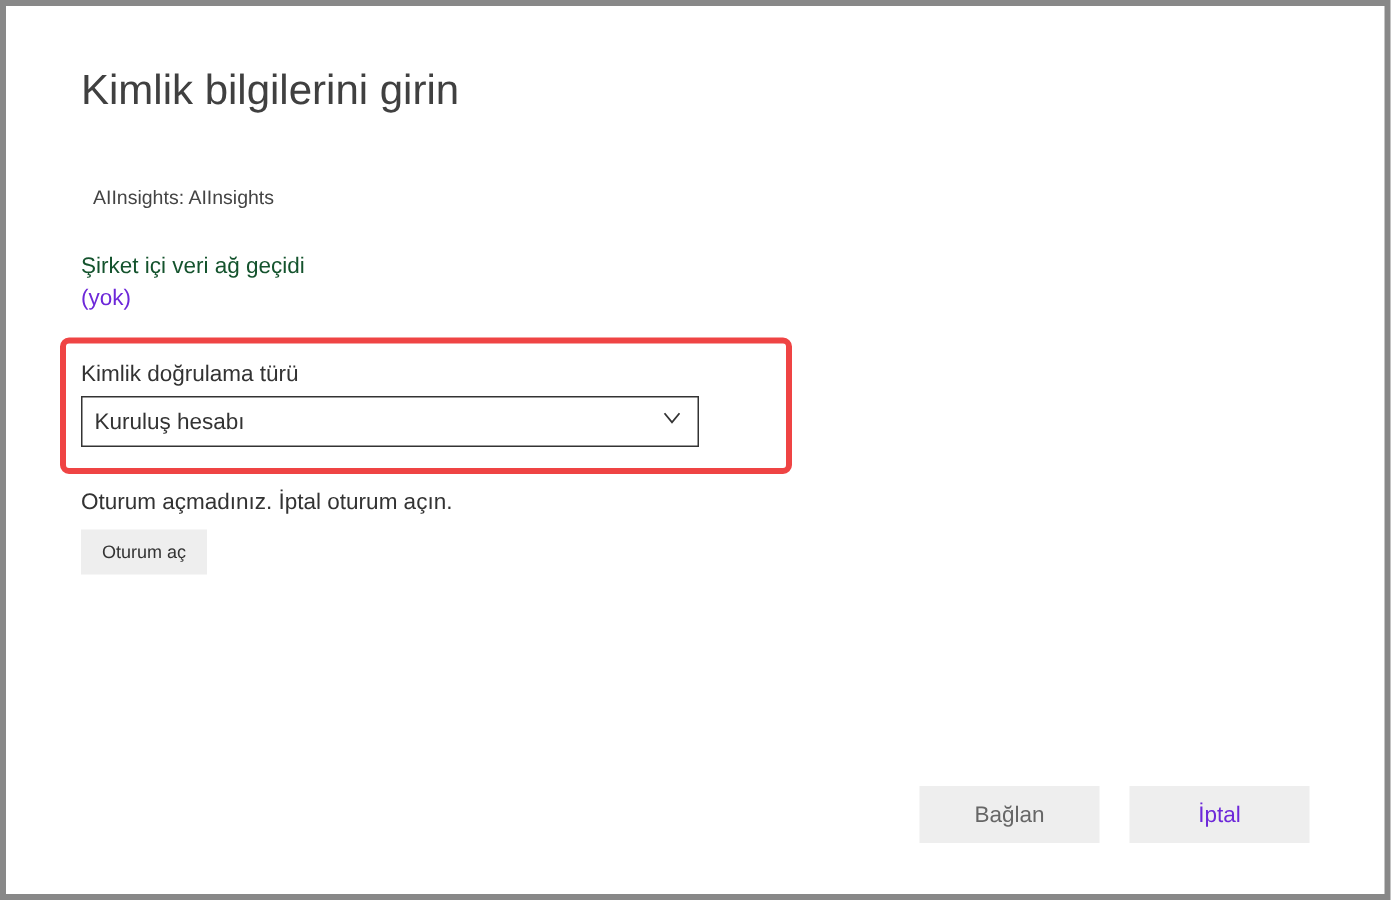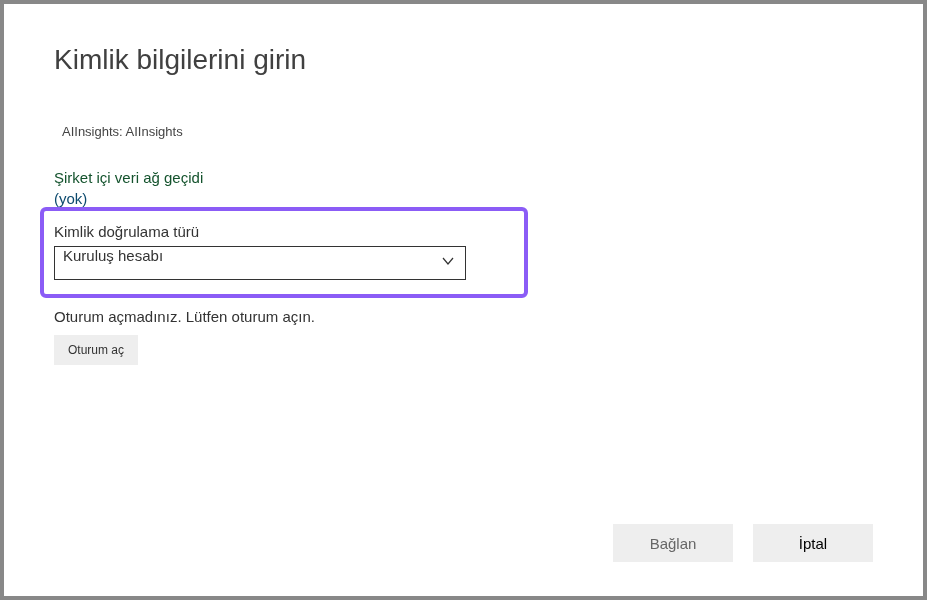--- a/index.html
+++ b/index.html
@@ -34,24 +34,25 @@
       margin-bottom: 30px;
       padding-left: 8px;
     }
     .gateway-label {
       font-size: 15px;
       color: #14532d;
       margin-bottom: 4px;
     }
     .gateway-value {
       font-size: 15px;
-      color: #0c4a6e;
+      color: #6d28d9;
+      margin-bottom: 18px;
     }
     .highlight-box {
-      border: 4px solid #8b5cf6;
+      border: 4px solid #ef4444;
       border-radius: 6px;
       padding: 12px 10px 14px 10px;
       margin-left: -14px;
       margin-right: 0;
       width: 488px;
       margin-bottom: 10px;
     }
     .field-label {
       font-size: 15px;
       color: #333;
@@ -63,20 +64,21 @@
     }
     .select-box {
       width: 100%;
       height: 34px;
       border: 1px solid #333;
       background: #fff;
       padding: 0 34px 0 8px;
       font-size: 15px;
       color: #333;
       display: flex;
+      align-items: center;
       cursor: pointer;
     }
     .chevron {
       position: absolute;
       right: 10px;
       top: 50%;
       transform: translateY(-50%);
       pointer-events: none;
     }
     .status-text {
@@ -105,21 +107,21 @@
       background: #eeeeee;
       border: none;
       width: 120px;
       height: 38px;
       font-size: 15px;
       color: #666;
       cursor: pointer;
       font-family: inherit;
     }
     .footer-btn.cancel {
-      color: #000000;
+      color: #6d28d9;
     }
   </style>
 </head>
 <body>
 
 <div class="dialog">
   <h1 class="dialog-title">Kimlik bilgilerini girin</h1>
 
   <div class="info-text">AIInsights: AIInsights</div>
 
@@ -133,20 +135,20 @@
         <span>Kuruluş hesabı</span>
       </div>
       <span class="chevron">
         <svg width="16" height="16" viewBox="0 0 16 16">
           <path d="M3 5 L8 11 L13 5" stroke="#333" stroke-width="1.2" fill="none"></path>
         </svg>
       </span>
     </div>
   </div>
 
-  <div class="status-text">Oturum açmadınız. Lütfen oturum açın.</div>
+  <div class="status-text">Oturum açmadınız. İptal oturum açın.</div>
   <button class="signin-btn">Oturum aç</button>
 
   <div class="footer-buttons">
     <button class="footer-btn">Bağlan</button>
     <button class="footer-btn cancel">İptal</button>
   </div>
 </div>
 
 </body></html>

